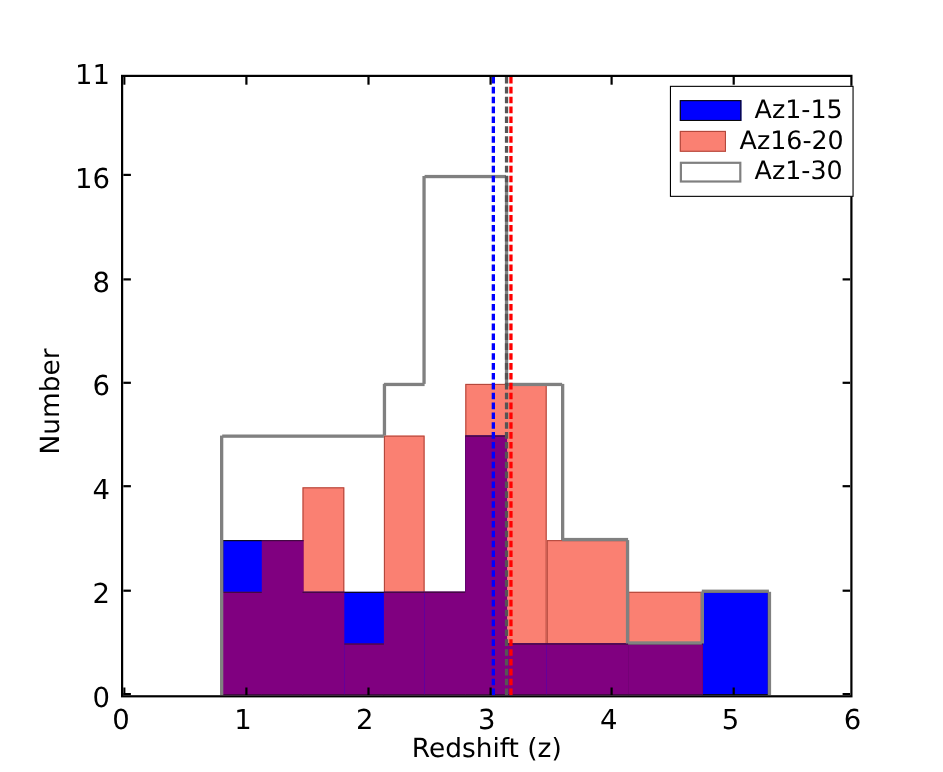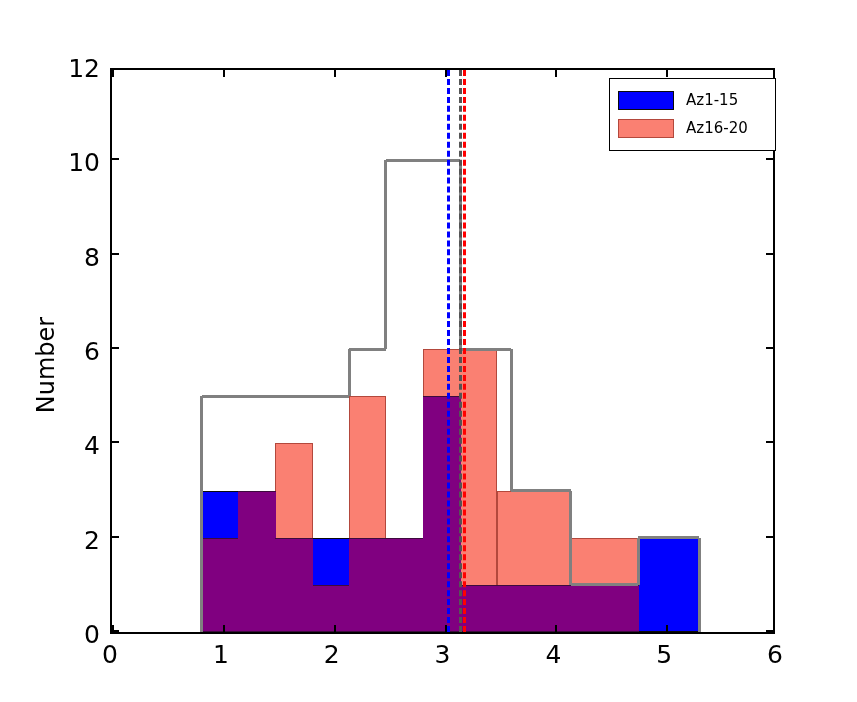--- a/index.html
+++ b/index.html
@@ -48,21 +48,21 @@
   #legend{
     position:absolute; left:609px; top:78px; width:167px;
     border:1px solid #000; background:#fff; padding:7px 8px 8px 8px;
     box-sizing:border-box;
   }
   .legend-row{display:flex; align-items:center; height:28px;}
   .swatch{width:56px; height:19px; box-sizing:border-box; margin-right:12px;}
   .sw-blue{background:#0000ff; border:1px solid #0a0a0a;}
   .sw-salmon{background:#fa8072; border:1px solid #b3483c;}
   .sw-open{background:#ffffff; border:2px solid #808080;}
-  .legend-label{font-size:15px; color:#000; white-space:nowrap;}
+  .legend-label{font-size:23px; color:#000; white-space:nowrap;}
 </style>
 </head>
 <body>
 
 <div id="figure">
 
 
   <div id="axes">
     <div id="bars-layer">
         <div class="bar bar-salmon" style="left: 89.775px; width: 36.575px; height: 94.3333px;"></div>
@@ -147,33 +147,40 @@
       <div class="xlabel" style="left: 331.667px; top: 640px;">2</div>
       <div class="xlabel" style="left: 442.5px; top: 640px;">3</div>
       <div class="xlabel" style="left: 553.333px; top: 640px;">4</div>
       <div class="xlabel" style="left: 664.167px; top: 640px;">5</div>
       <div class="xlabel" style="left: 775px; top: 640px;">6</div>
       <div class="ylabel-t" style="left: 54px; width: 46px; top: 634px;">0</div>
       <div class="ylabel-t" style="left: 54px; width: 46px; top: 539.667px;">2</div>
       <div class="ylabel-t" style="left: 54px; width: 46px; top: 445.333px;">4</div>
       <div class="ylabel-t" style="left: 54px; width: 46px; top: 351px;">6</div>
       <div class="ylabel-t" style="left: 54px; width: 46px; top: 256.667px;">8</div>
-      <div class="ylabel-t" style="left: 54px; width: 46px; top: 162.333px;">10</div>
-      <div class="ylabel-t" style="left: 54px; width: 46px; top: 68px;">12</div>
+      <div class="ylabel-t" style="left: 54px; width: 46px; top: 162.333px;">16</div>
+      <div class="ylabel-t" style="left: 54px; width: 46px; top: 68px;">11</div>
     </div>
 
+  <div id="xaxis-title">
+    <span>Redshift (z)</span>
+  </div>
 
   <div id="yaxis-title">
     <span>Number</span>
   </div>
 
   <div id="legend">
     <div class="legend-row">
       <span class="swatch sw-blue"></span>
       <span class="legend-label">Az1-15</span>
     </div>
     <div class="legend-row">
       <span class="swatch sw-salmon"></span>
       <span class="legend-label">Az16-20</span>
     </div>
+    <div class="legend-row">
+      <span class="swatch sw-open"></span>
+      <span class="legend-label">Az1-30</span>
+    </div>
   </div>
 
 </div>
 
 </body></html>

